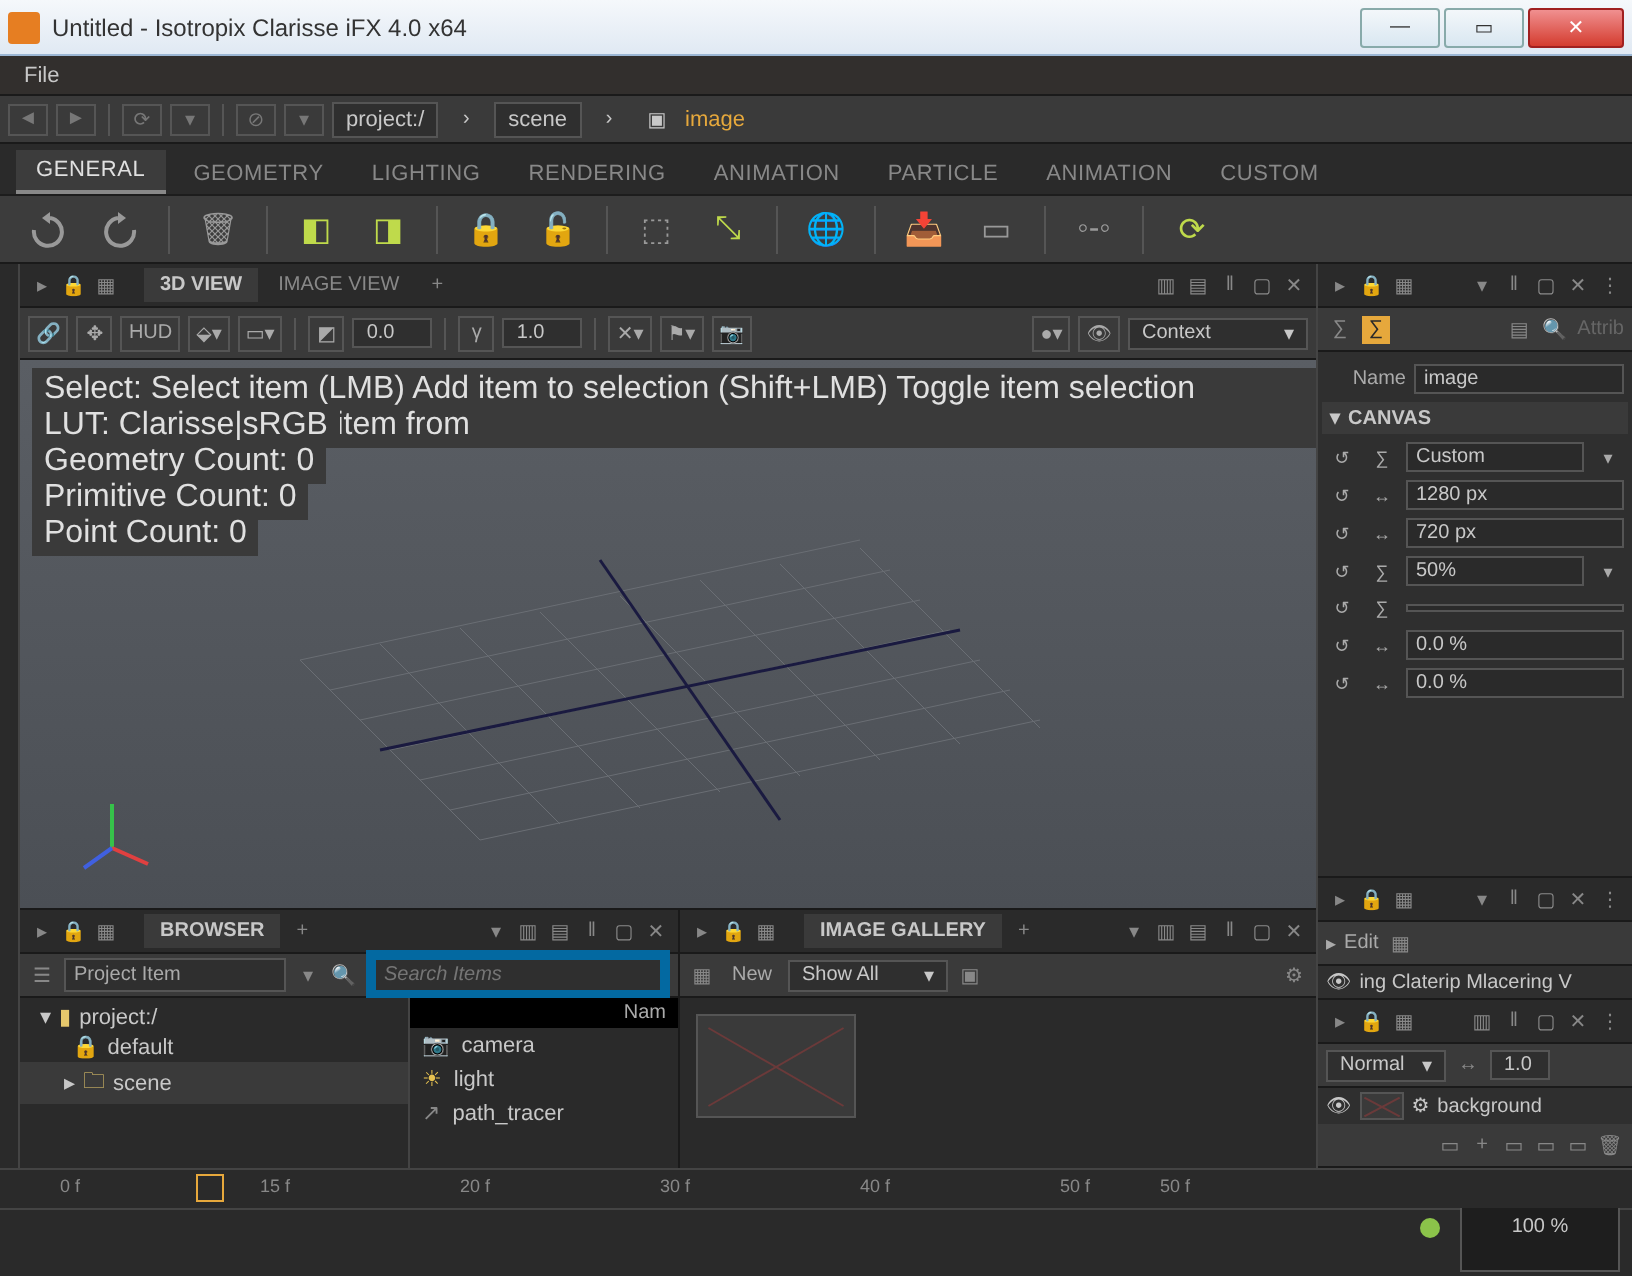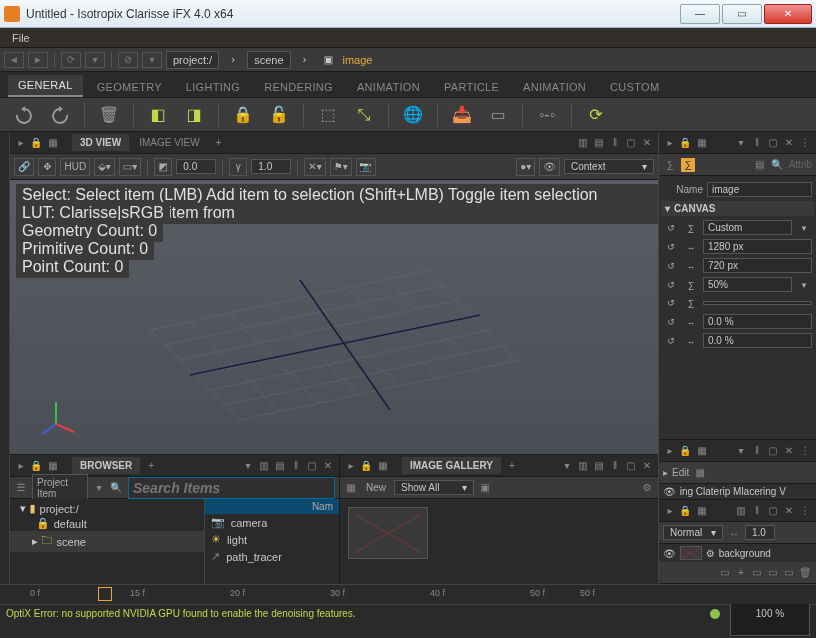--- a/index.html
+++ b/index.html
@@ -56,29 +56,29 @@
 .vp-label{position:absolute;bottom:10px;left:50%;transform:translateX(-50%);color:#c8c8c8;font-size:11px;}
 .axis{position:absolute;left:28px;bottom:18px;}
 
 
 .lower{display:flex;height:130px;border-top:1px solid #1a1a1a;}
 .browser{width:330px;display:flex;flex-direction:column;border-right:1px solid #1a1a1a;}
 .gallery{flex:1;display:flex;flex-direction:column;}
 
 .subhdr{height:22px;background:#3a3a3a;display:flex;align-items:center;gap:4px;padding:0 4px;border-bottom:1px solid #1a1a1a;font-size:10px;color:#aaa;}
 .treefield{flex:1;background:#2f2f2f;border:1px solid #555;color:#aaa;font-size:10px;padding:2px 4px;}
-.search{flex:1;background:#2f2f2f;border:1px solid #0369a1;color:#666;font-size:14px;padding:2px 4px;font-style:italic;font-weight:bold;}
+.search{flex:1;background:#2f2f2f;border:5px solid #0369a1;color:#666;font-size:10px;padding:2px 4px;font-style:italic;}
 
 .body2{flex:1;display:flex;background:#2a2a2a;}
 .tree{width:195px;border-right:1px solid #444;padding:2px 0;font-size:11px;color:#c8c8c8;}
 .tree-row{display:flex;align-items:center;gap:4px;padding:1px 4px 1px 10px;}
 .folder{color:#e6c86c;}
 .itemlist{flex:1;position:relative;}
 .item-row{display:flex;align-items:center;gap:6px;padding:2px 6px;font-size:11px;color:#c8c8c8;}
-.colhdr{background:#0c4a6e;padding:2px 6px;font-size:10px;color:#aaa;text-align:right;}
+.colhdr{background:#000000;padding:2px 6px;font-size:10px;color:#aaa;text-align:right;}
 
 .thumb{width:80px;height:52px;border:1px solid #555;background:#3a3a3a;margin:8px;position:relative;}
 .thumb::before,.thumb::after{content:"";position:absolute;background:#6b3a3a;height:1px;width:100%;top:50%;left:0;}
 .thumb::before{transform:rotate(30deg);}
 .thumb::after{transform:rotate(-30deg);}
 
 
 .propbody{flex:1;background:#2f2f2f;padding:4px 2px;font-size:10px;color:#c8c8c8;overflow:hidden;}
 .proprow{display:flex;align-items:center;gap:4px;padding:2px 2px;}
 .proplbl{width:40px;text-align:right;color:#aaa;}
@@ -492,17 +492,16 @@
   <span class="tl-num" style="left:30px">0 f</span>
   <span class="tl-num" style="left:130px">15 f</span>
   <span class="tl-num" style="left:230px">20 f</span>
   <span class="tl-num" style="left:330px">30 f</span>
   <span class="tl-num" style="left:430px">40 f</span>
   <span class="tl-num" style="left:530px">50 f</span>
   <span class="tl-num" style="left:580px">50 f</span>
 </div>
 
 <div class="status">
-  <span>OptiX Error: no supported NVIDIA GPU found to enable the denoising features.</span>
   <div class="spacer"></div>
   <div class="dot"></div>
   <div class="pct">100 %</div>
 </div>
 
 </body></html>

